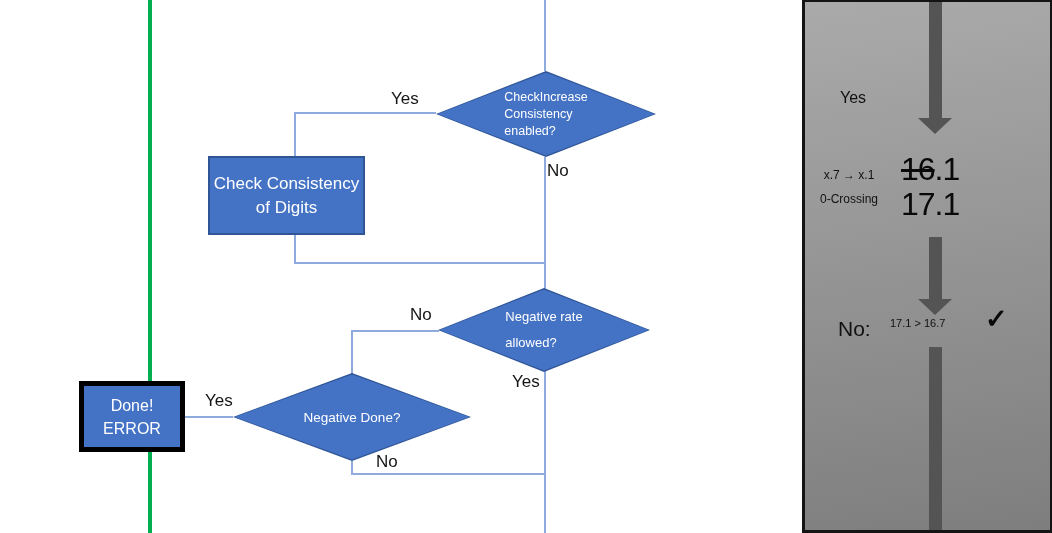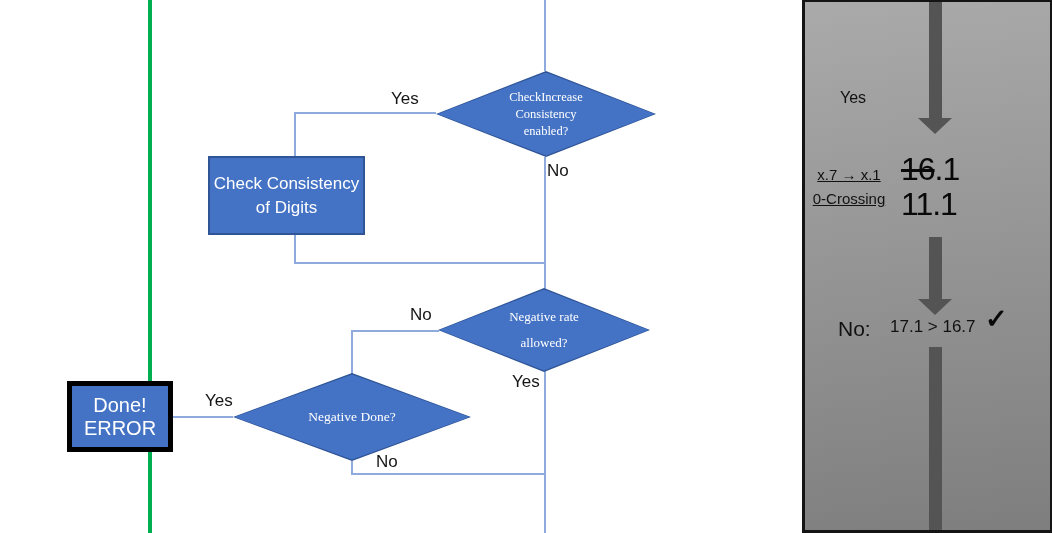--- a/index.html
+++ b/index.html
@@ -14,21 +14,21 @@
   
   .conn { position:absolute; background:var(--connector,#8FAADC); }
 
   
   .diamond { position:absolute; }
   .dshape { position:absolute; inset:0; background:var(--shape-border,#2F5597);
             clip-path:polygon(50% 0,100% 50%,50% 100%,0 50%); }
   .dfill  { position:absolute; inset:1.5px; background:var(--shape-fill,#4472C4);
             clip-path:polygon(50% 0,100% 50%,50% 100%,0 50%); }
   .dlabel { position:absolute; inset:0; display:flex; align-items:center; justify-content:center;
-            text-align:center; color:#fff; white-space:pre-line;font-family:Liberation Serif, serif; }
+            text-align:left; color:#fff; white-space:pre-line; }
 
   
   .rectnode { position:absolute; box-sizing:border-box; background:var(--shape-fill,#4472C4);
               border:2px solid var(--shape-border,#2F5597);
               display:flex; align-items:center; justify-content:center;
               color:#fff; text-align:center; white-space:pre-line; }
   .done { border:5px solid #000; }
 
   
   .elabel { position:absolute; font-size:17px; color:#151515; }
@@ -37,26 +37,26 @@
   .panel { position:absolute; left:802px; top:0; width:250px; height:533px; box-sizing:border-box;
            border-left:3px solid #141414; border-top:2px solid #141414;
            border-right:2px solid #141414; border-bottom:3px solid #141414;
            background:linear-gradient(172deg, var(--panel-bg-top,#AAAAAA), var(--panel-bg-bottom,#7E7E7E)); }
   .shaft { position:absolute; left:124px; width:13px; background:var(--arrow-gray,#545454); }
   .ahead { position:absolute; left:113px; width:0; height:0;
            border-left:17px solid transparent; border-right:17px solid transparent;
            border-top:16px solid var(--arrow-gray,#545454); }
   .panel-yes { position:absolute; left:35px; top:87px; font-size:16px; color:#111; }
   .panel-annotation { position:absolute; left:-2px; top:161px; width:92px; text-align:center;
-                      font-size:15px; line-height:24px; color:#111; white-space:pre-line;text-decoration:underline; }
+                      font-size:12px; line-height:24px; color:#111; white-space:pre-line; }
   .panel-values { position:absolute; left:96px; top:150px; font-size:32px; line-height:35px;
                   color:#090909; letter-spacing:-1px; }
   .strike { text-decoration:line-through; text-decoration-thickness:3px; }
   .result-label { position:absolute; left:33px; top:315px; font-size:21px; color:#111; }
-  .result-comparison { position:absolute; left:85px; top:315px; font-size:17px; color:#111; }
+  .result-comparison { position:absolute; left:85px; top:315px; font-size:11px; color:#111; }
   .checkmark { position:absolute; left:180px; top:301px; font-size:27px; font-weight:bold; color:#090909; }
 </style>
 </head>
 <body>
 
 <div class="stage">
 
   <div class="greenline"></div>
 
   <div class="conn" style="left:544px;top:0;width:2px;height:71px"></div>
@@ -96,35 +96,35 @@
     <div class="dlabel" style="font-size:13px;line-height:26px">Negative rate
 allowed?</div>
   </div>
 
   <div class="diamond" style="left:233px;top:373px;width:238px;height:88px">
     <div class="dshape"></div>
     <div class="dfill"></div>
     <div class="dlabel" style="font-size:13.5px">Negative Done?</div>
   </div>
 
-  <div class="rectnode done" style="left:67px;top:381px;width:106px;height:71px;font-size:20px;line-height:23px">Done!
+  <div class="rectnode done" style="left:79px;top:381px;width:106px;height:71px;font-size:16px;line-height:23px">Done!
 ERROR</div>
 
   <div class="panel">
     <div class="shaft" style="top:0;height:116px"></div>
     <div class="ahead" style="top:116px"></div>
 
     <div class="panel-yes">Yes</div>
 
     <div class="panel-annotation">x.7 → x.1
 0-Crossing</div>
 
     <div class="panel-values">
       <div><span class="strike">16</span><span>.1</span></div>
-      <div>11.1</div>
+      <div>17.1</div>
     </div>
 
     <div class="shaft" style="top:235px;height:62px"></div>
     <div class="ahead" style="top:297px"></div>
 
     <div class="result-label">No:</div>
     <div class="result-comparison">17.1 &gt; 16.7</div>
     <div class="checkmark">✓</div>
 
     <div class="shaft" style="top:345px;height:183px"></div>

